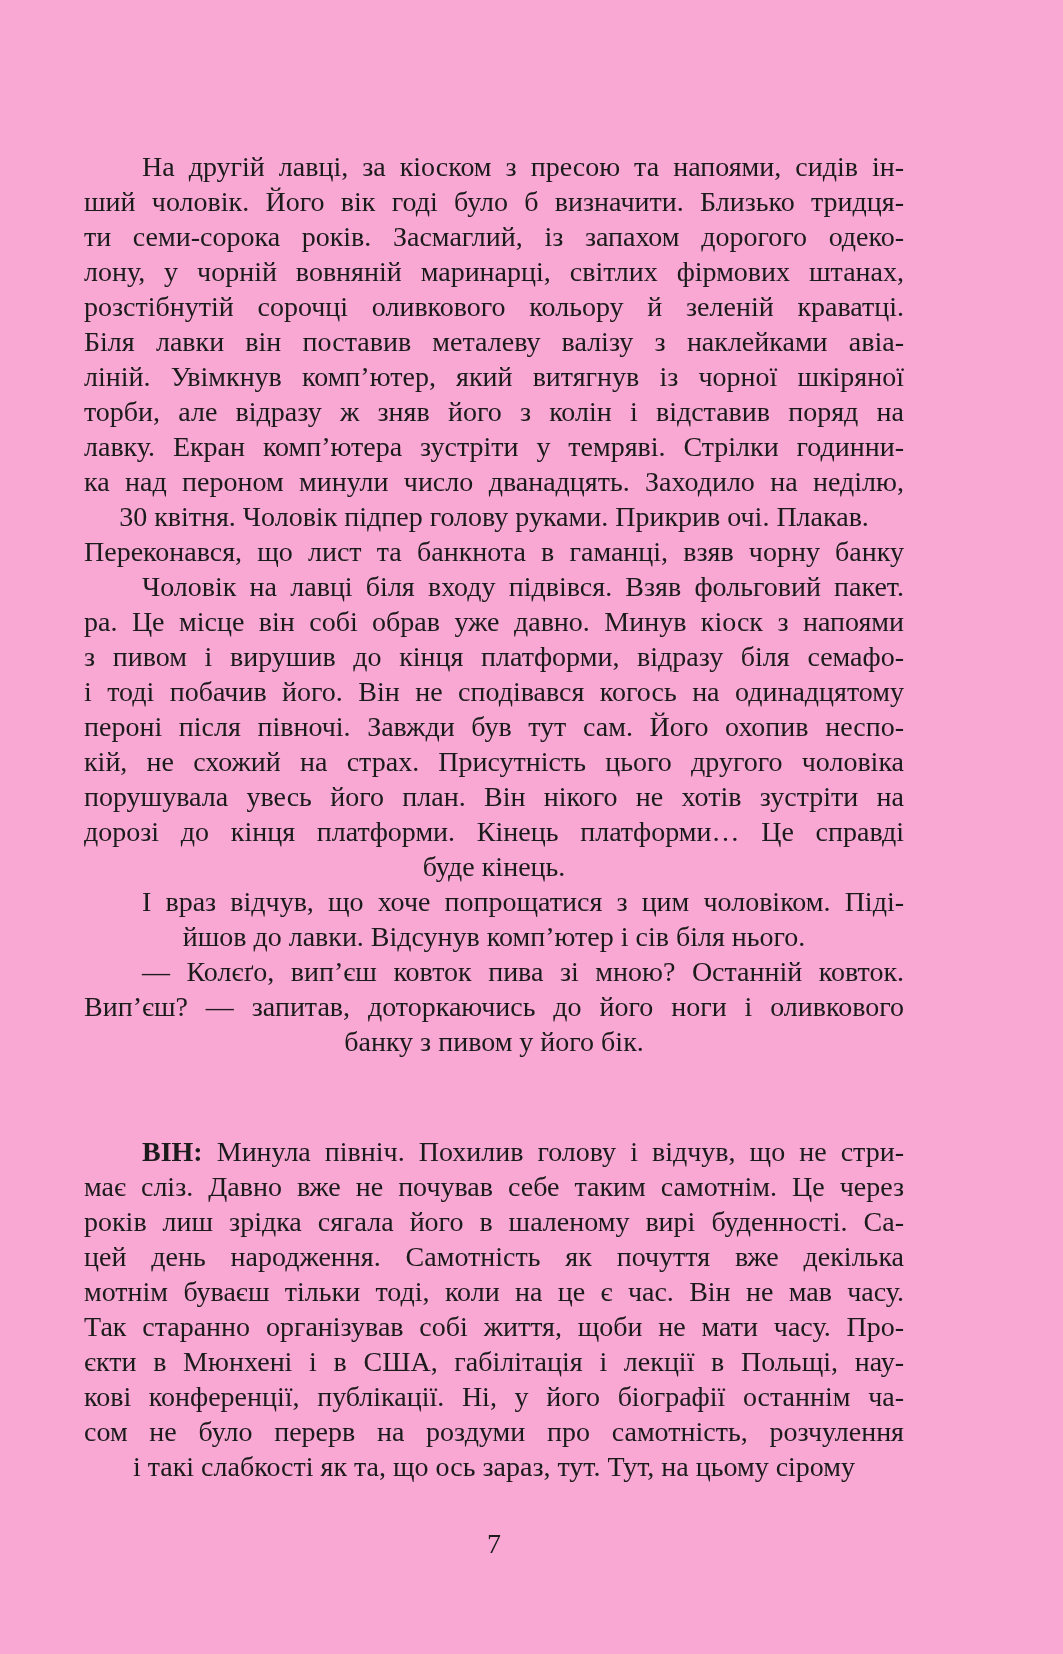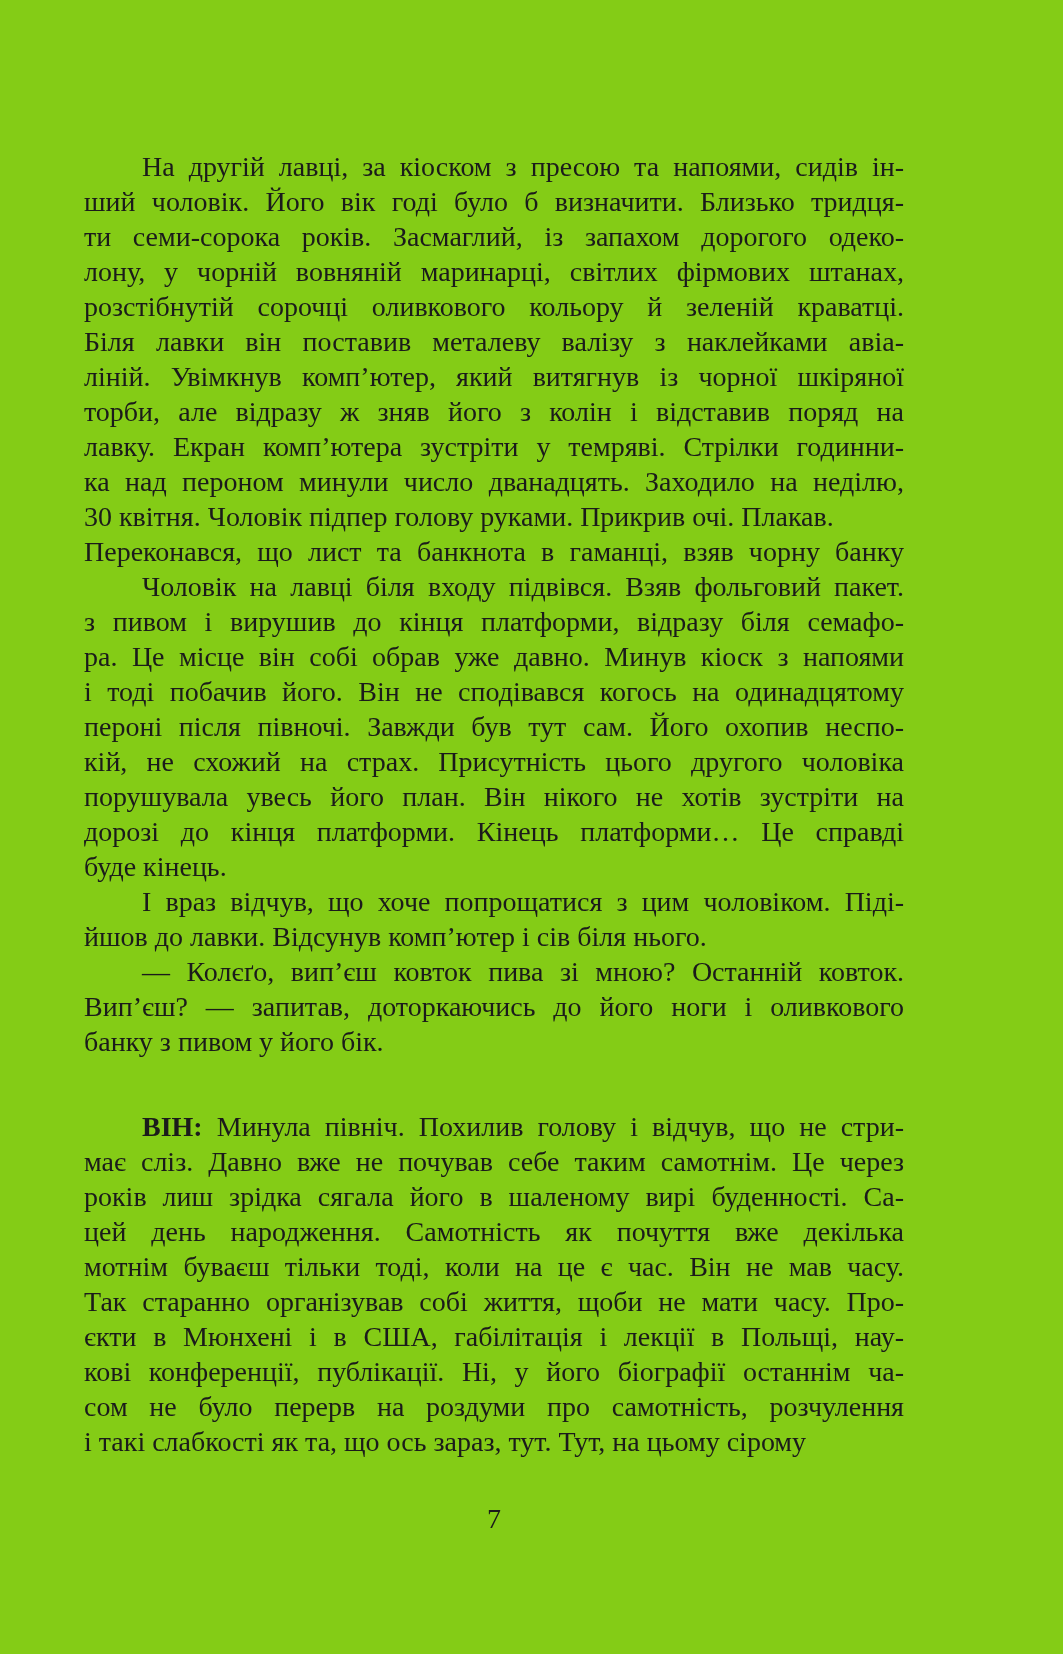--- a/index.html
+++ b/index.html
@@ -10,52 +10,52 @@
     width: 1063px;
     height: 1654px;
     background: #ffffff;
     position: relative;
     font-family: "Liberation Serif", serif;
     overflow: hidden;
   }
   .book-page {
     position: absolute;
     inset: 0;
-    background: #84cc16;
+    background: #f9a8d4;
   }
   .text-block {
     position: absolute;
     left: 84px;
     top: 149px;
     width: 820px;
     font-size: 28px;
     line-height: 35px;
     color: #1b1b1b;
   }
   .paragraph {
     margin: 0;
     padding: 0;
   }
   .paragraph.space-before {
-    margin-top: 50px;
+    margin-top: 75px;
   }
   .line {
     height: 35px;
     white-space: nowrap;
     overflow: visible;
   }
   
   .line.j {
     white-space: normal;
     text-align: justify;
     text-align-last: justify;
   }
   .line.last {
     white-space: normal;
-    text-align: left;
+    text-align: center;
   }
   .line.indent {
     text-indent: 58px;
   }
   .speaker {
     font-weight: bold;
   }
   .page-number {
     margin-top: 42px;
     text-align: center;
@@ -79,22 +79,22 @@
         <div class="line j">Біля лавки він поставив металеву валізу з наклейками авіа-</div>
         <div class="line j">ліній. Увімкнув комп’ютер, який витягнув із чорної шкіряної</div>
         <div class="line j">торби, але відразу ж зняв його з колін і відставив поряд на</div>
         <div class="line j">лавку. Екран комп’ютера зустріти у темряві. Стрілки годинни-</div>
         <div class="line j">ка над пероном минули число дванадцять. Заходило на неділю,</div>
         <div class="line last">30 квітня. Чоловік підпер голову руками. Прикрив очі. Плакав.</div>
       </div>
       <div class="paragraph">
         <div class="line j">Переконався, що лист та банкнота в гаманці, взяв чорну банку</div>
         <div class="line j indent">Чоловік на лавці біля входу підвівся. Взяв фольговий пакет.</div>
+        <div class="line j">ра. Це місце він собі обрав уже давно. Минув кіоск з напоями</div>
         <div class="line j">з пивом і вирушив до кінця платформи, відразу біля семафо-</div>
-        <div class="line j">ра. Це місце він собі обрав уже давно. Минув кіоск з напоями</div>
         <div class="line j">і тоді побачив його. Він не сподівався когось на одинадцятому</div>
         <div class="line j">пероні після півночі. Завжди був тут сам. Його охопив неспо-</div>
         <div class="line j">кій, не схожий на страх. Присутність цього другого чоловіка</div>
         <div class="line j">порушувала увесь його план. Він нікого не хотів зустріти на</div>
         <div class="line j">дорозі до кінця платформи. Кінець платформи… Це справді</div>
         <div class="line last">буде кінець.</div>
       </div>
       <div class="paragraph">
         <div class="line j indent">І враз відчув, що хоче попрощатися з цим чоловіком. Піді-</div>
         <div class="line last">йшов до лавки. Відсунув комп’ютер і сів біля нього.</div>

